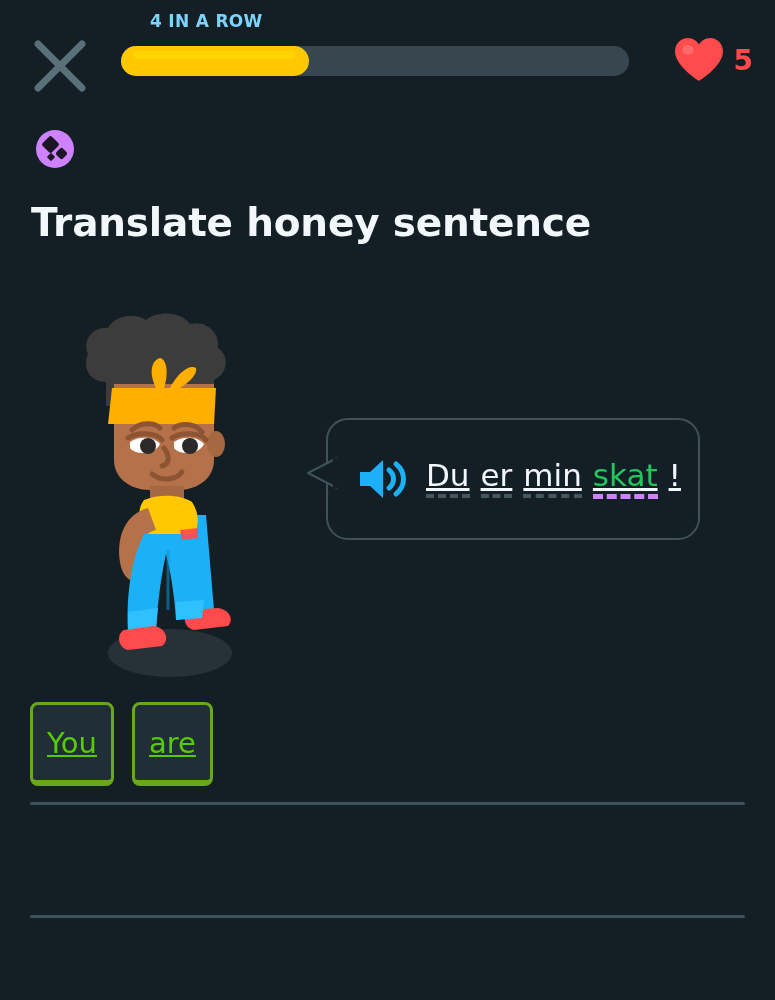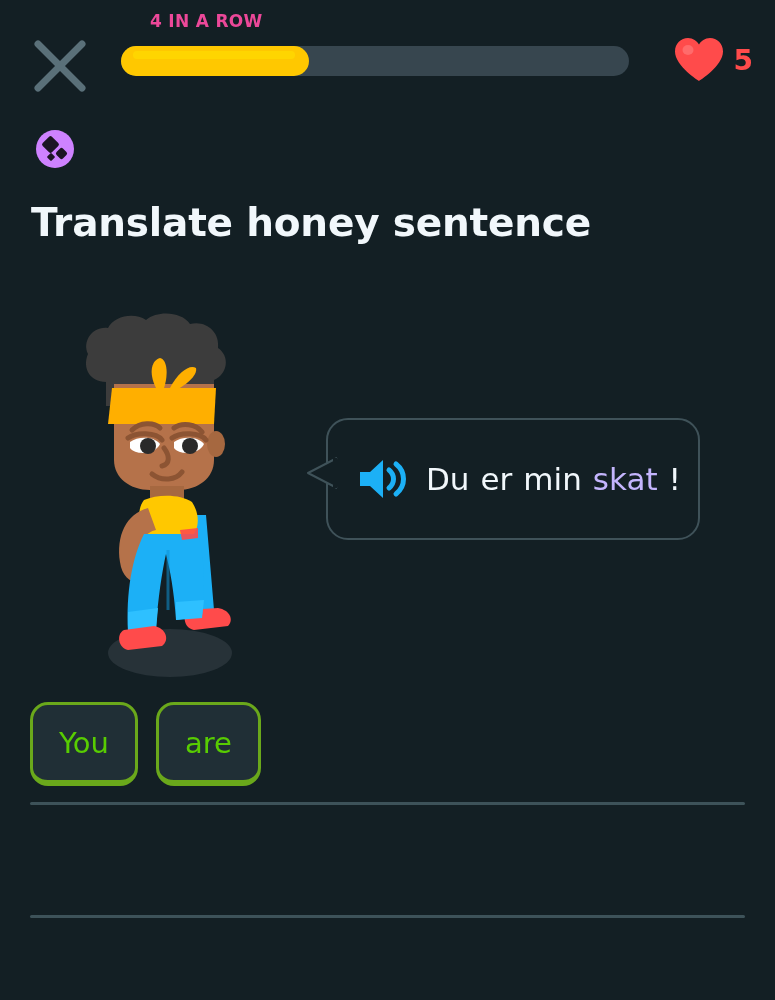--- a/index.html
+++ b/index.html
@@ -31,21 +31,21 @@
   }
   .close-btn svg { display: block; }
 
   .streak-label {
     position: absolute;
     left: 150px;
     top: 11px;
     font-size: 17px;
     font-weight: bold;
     letter-spacing: 0.3px;
-    color: #ec4899;
+    color: #7dd3fc;
     font-family: "DejaVu Sans", "Liberation Sans", sans-serif;
   }
 
   .progress-track {
     position: absolute;
     left: 121px;
     top: 46px;
     width: 508px;
     height: 30px;
     background: #37464f;
@@ -177,54 +177,55 @@
   .speaker-icon { flex: none; cursor: pointer; }
 
   .sentence {
     display: flex;
     align-items: flex-start;
     gap: 11px;
     font-size: 31px;
     color: #f1f7fb;
     font-family: "DejaVu Sans", "Liberation Sans", sans-serif;
   }
-  .tok { display: flex; align-items: flex-end; }
+  .tok { display: flex; flex-direction: column; align-items: flex-end; text-decoration: underline; }
   .tok .w { line-height: 1.05; }
   .tok .dash {
     margin-top: 3px;
     height: 4px;
     width: 100%;
     border-bottom: 4px dashed #46565e;
   }
-  .tok.hl .w { color: #c4b5fd; }
+  .tok.hl .w { color: #22c55e; }
   .tok.hl .dash { border-bottom: 5px dashed #ce82ff; }
   .tok.plain .dash { border: none; height: 0; }
 
   
   .wordbank {
     position: absolute;
     left: 30px;
     top: 702px;
     display: flex;
     gap: 18px;
   }
   .tile {
     background: #202f36;
     border: 3px solid #6aa81b;
     border-bottom-width: 6px;
-    border-radius: 18px;
+    border-radius: 8px;
     height: 84px;
-    padding: 0 26px;
+    padding: 0 14px;
     display: flex;
     align-items: center;
     justify-content: center;
     font-size: 29px;
     color: #58cc02;
     cursor: pointer;
     font-family: "DejaVu Sans", "Liberation Sans", sans-serif;
+    text-decoration: underline;
   }
 
   
   .answer-line {
     position: absolute;
     left: 30px;
     width: 715px;
     height: 3px;
     background: #3d5259;
     border-radius: 2px;

